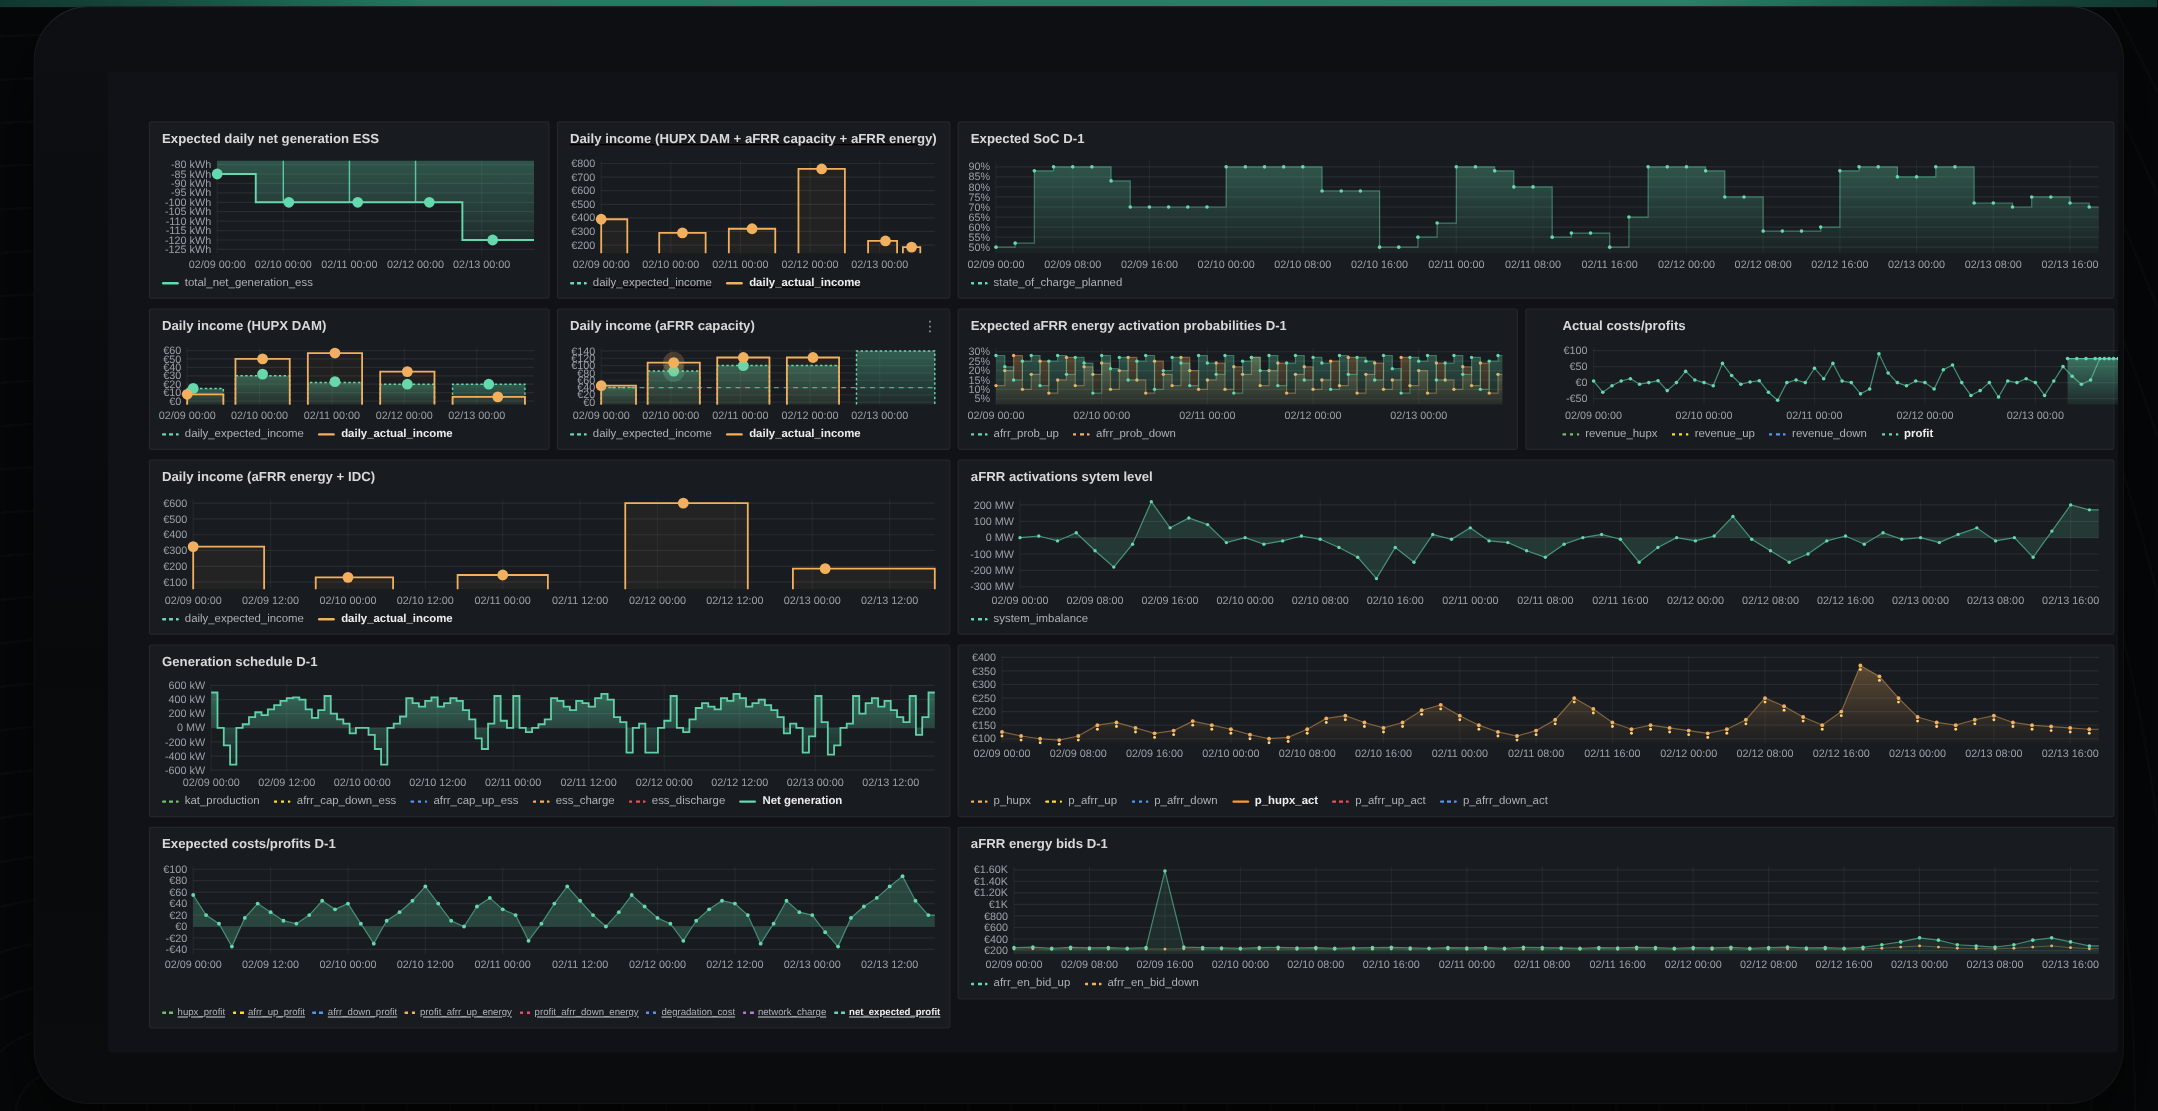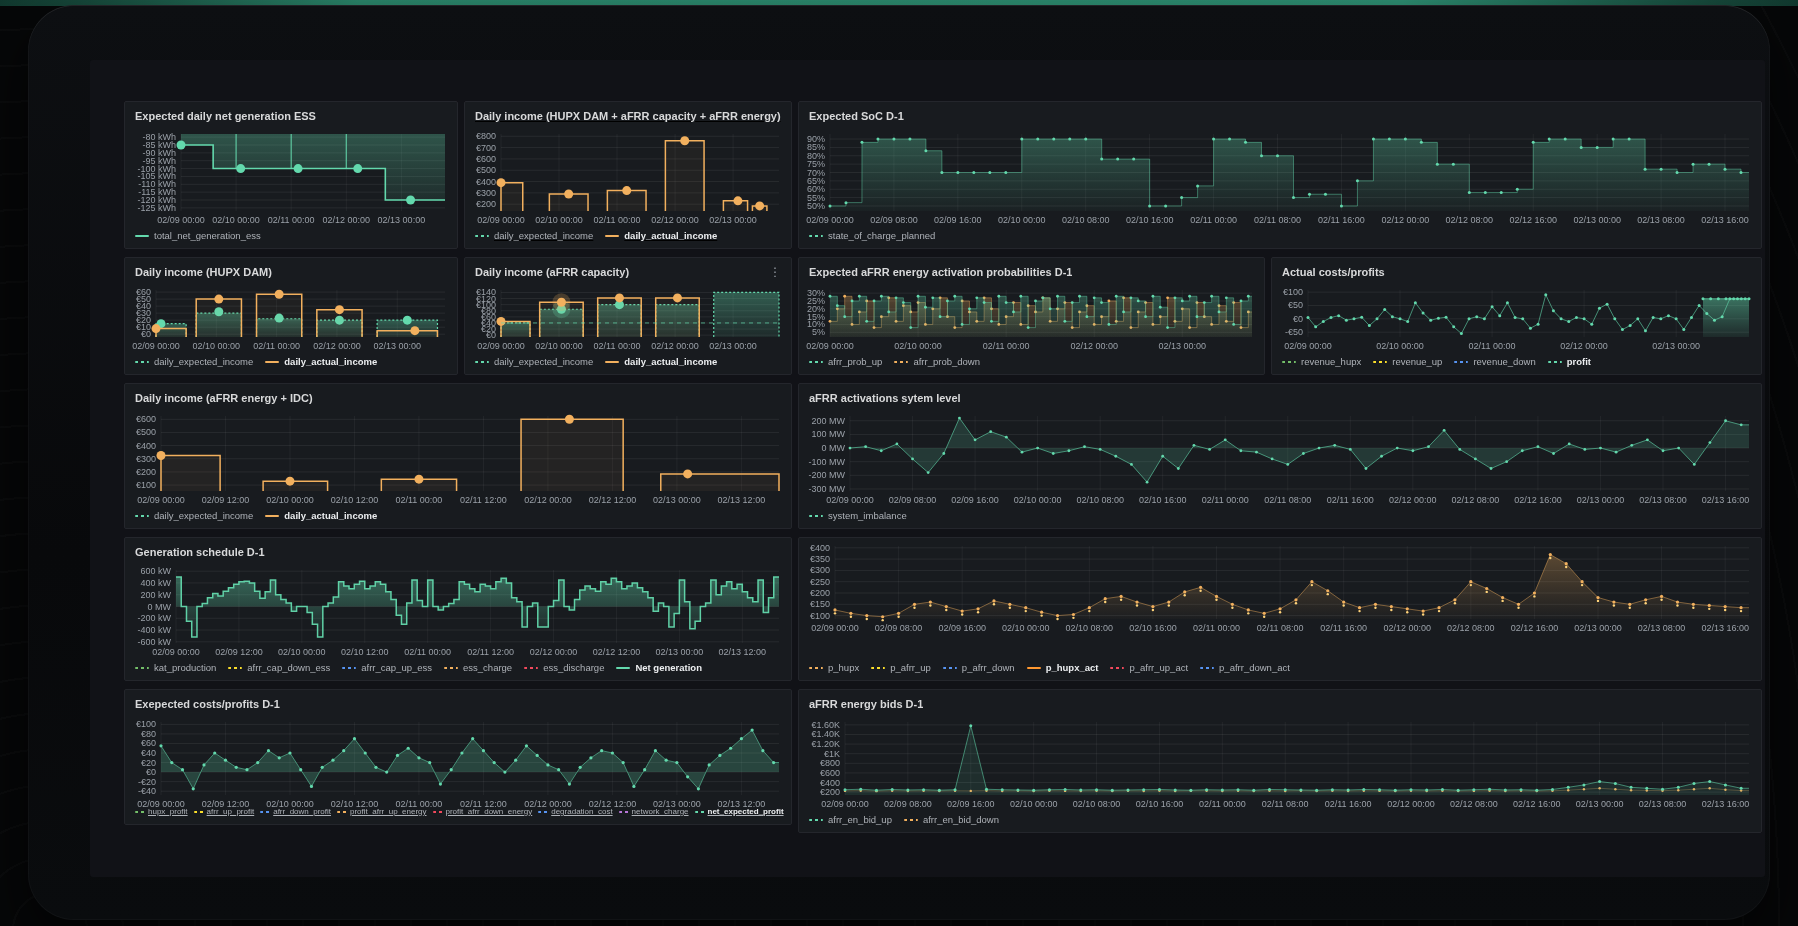--- a/index.html
+++ b/index.html
@@ -646,21 +646,21 @@
           <span class="li">
             <i class="sw" style="background: repeating-linear-gradient(90deg, rgb(99, 217, 173) 0px, rgb(99, 217, 173) 3px, transparent 3px, transparent 6px);"></i>
             <em>afrr_prob_up</em>
           </span>
           <span class="li">
             <i class="sw" style="background: repeating-linear-gradient(90deg, rgb(242, 176, 94) 0px, rgb(242, 176, 94) 3px, transparent 3px, transparent 6px);"></i>
             <em>afrr_prob_down</em>
           </span>
         </div>
   </section>
-      <section class="panel" style="left: 1181px; top: 197px; width: 491px; height: 118px;">
+      <section class="panel" style="left: 1181px; top: 197px; width: 491px; height: 118px; padding-left: 20px;">
     <div class="panel-header">
       <h2 class="panel-title">Actual costs/profits</h2>
 
     </div>
     <div class="chart">
           <svg width="481" height="70">
             <defs>
               <linearGradient id="g14" x1="0" y1="0" x2="0" y2="1">
                 <stop offset="0%" stop-color="#63d9ad" stop-opacity="0.45"></stop>
                 <stop offset="100%" stop-color="#63d9ad" stop-opacity="0.08"></stop>
@@ -1231,21 +1231,21 @@
           <span class="li">
             <i class="sw" style="background: repeating-linear-gradient(90deg, rgb(242, 73, 92) 0px, rgb(242, 73, 92) 3px, transparent 3px, transparent 6px);"></i>
             <em>p_afrr_up_act</em>
           </span>
           <span class="li">
             <i class="sw" style="background: repeating-linear-gradient(90deg, rgb(87, 148, 242) 0px, rgb(87, 148, 242) 3px, transparent 3px, transparent 6px);"></i>
             <em>p_afrr_down_act</em>
           </span>
         </div>
   </section>
-      <section class="panel" style="left: 34px; top: 629px; width: 668px; height: 136px;">
+      <section class="panel" style="left: 34px; top: 629px; width: 668px; height: 168px;">
     <div class="panel-header">
       <h2 class="panel-title">Exepected costs/profits D-1</h2>
 
     </div>
     <div class="chart">
           <svg width="658" height="96">
             <defs></defs>
             <line x1="32" x2="650" y1="9.38562091503268" y2="9.38562091503268" stroke="rgba(255,255,255,0.07)" stroke-width="1"></line>
             <text x="27" y="12.38562091503268" text-anchor="end" class="tick">€100</text>
             <line x1="32" x2="650" y1="18.9281045751634" y2="18.9281045751634" stroke="rgba(255,255,255,0.07)" stroke-width="1"></line>

